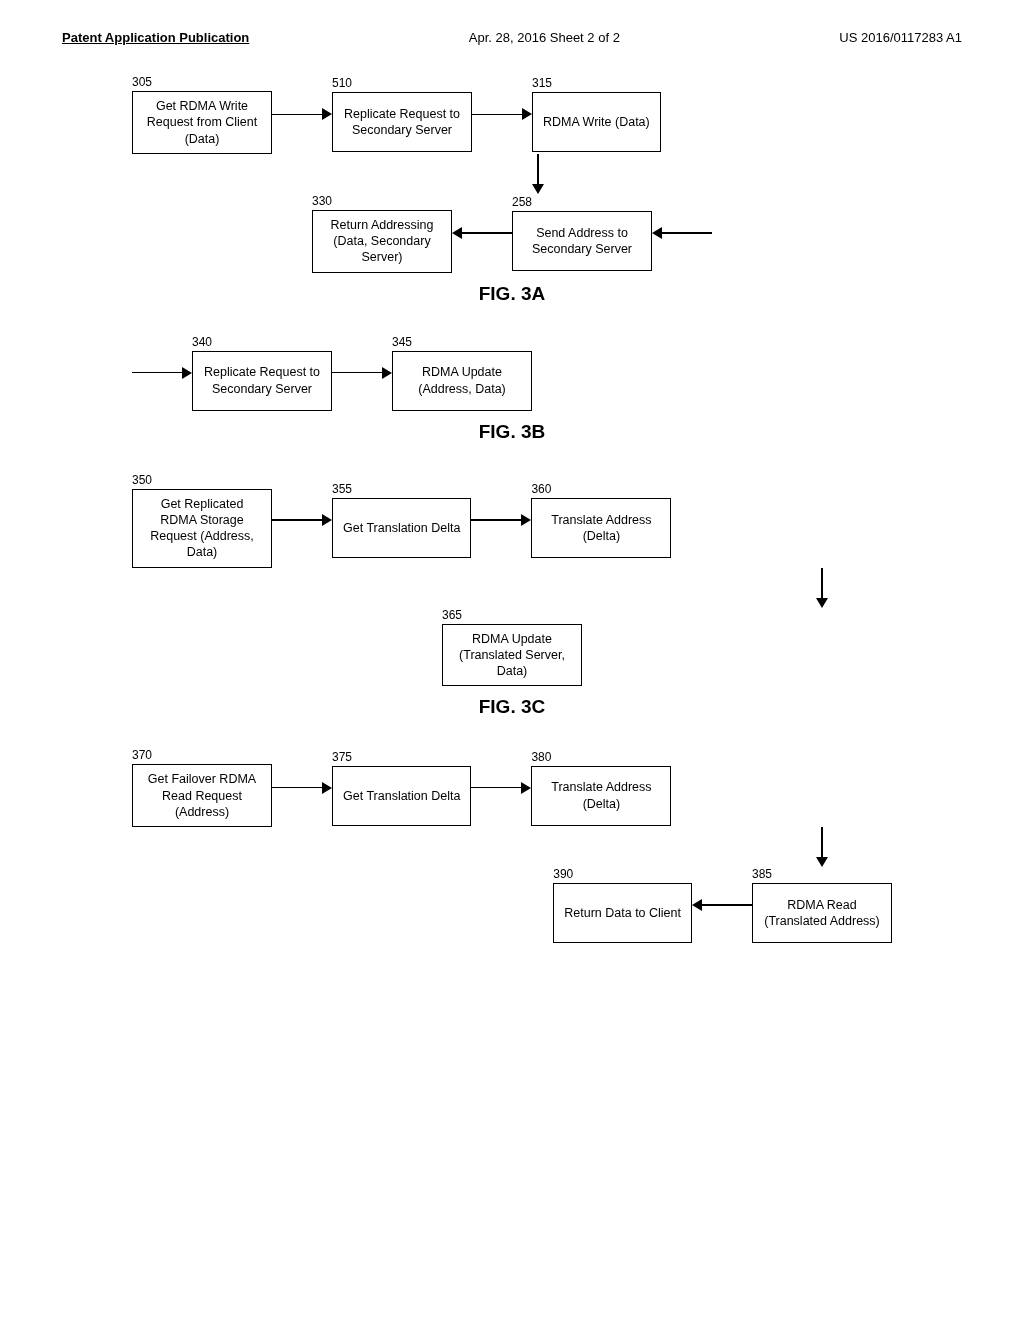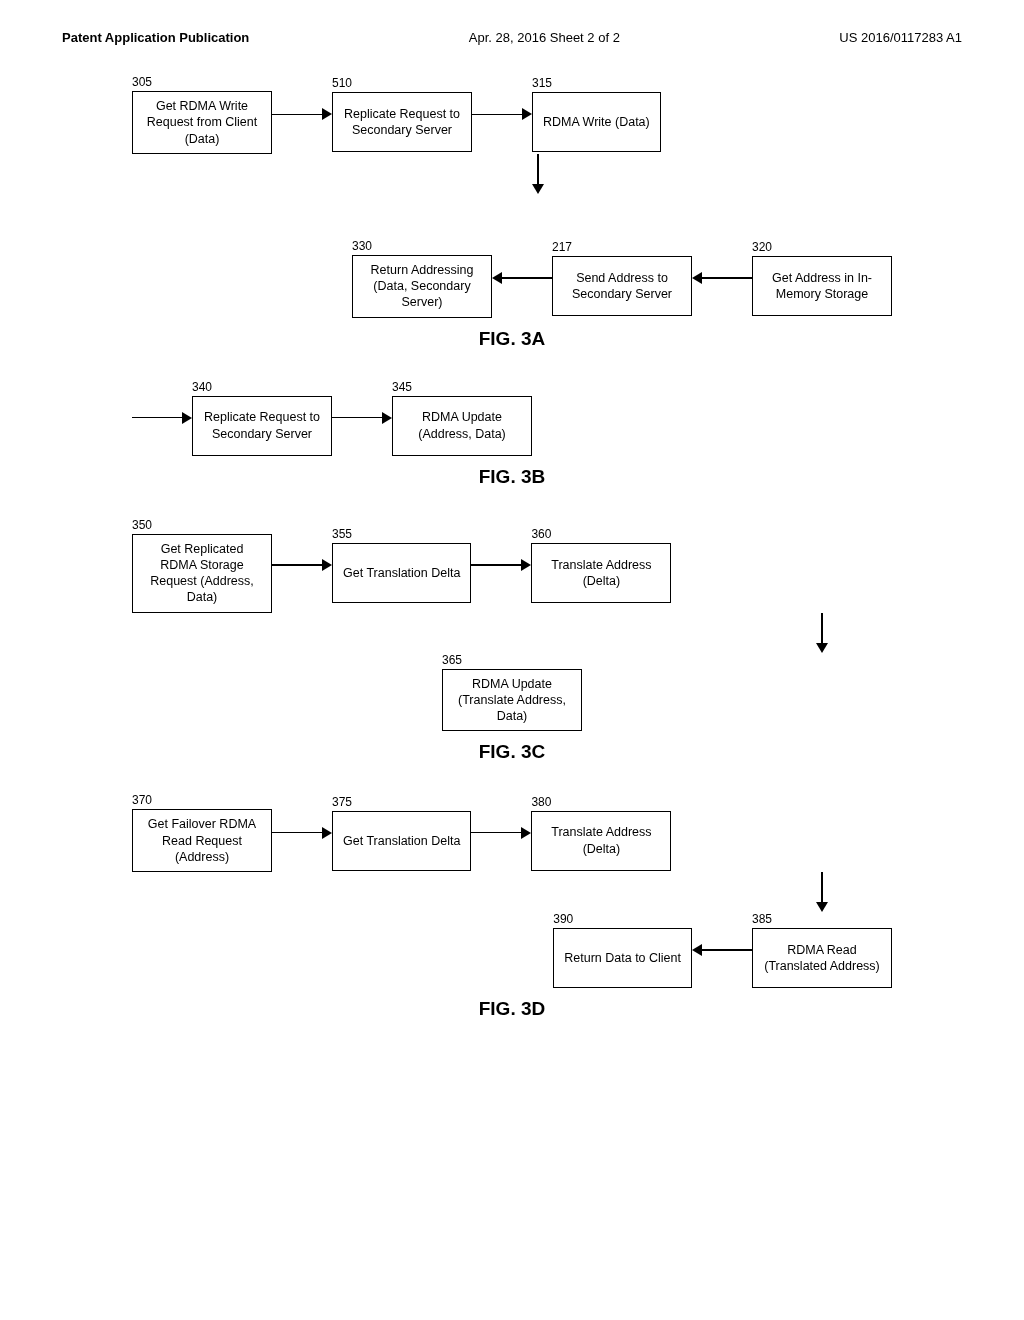--- a/index.html
+++ b/index.html
@@ -19,20 +19,21 @@
     .header {
       display: flex;
       justify-content: space-between;
       align-items: baseline;
       margin-bottom: 30px;
       font-size: 13px;
     }
 
     .header-left {
       font-weight: bold;
+      text-decoration: underline;
     }
 
     .header-center, .header-right {
       font-size: 13px;
     }
 
     
     .diagram-section {
       margin-bottom: 30px;
     }
@@ -181,48 +182,42 @@
           <div style="width: 140px; min-width:140px;"></div>
           <div style="width: 60px; min-width:60px;"></div>
 
           <div class="flex-col" style="align-items:center;">
 
             <div style="width:1.5px; height:30px; background:#000;"></div>
             <div class="arrowhead-down"></div>
           </div>
         </div>
 
-        <div class="flex-row" style="justify-content:flex-end;margin-top:45px;">
+        <div class="flex-row" style="justify-content:center;">
           <div class="box-group">
             <span class="num-label">330</span>
             <div class="box">
               <span>Return Addressing (Data, Secondary Server)</span>
             </div>
           </div>
 
           <div class="flex-row" style="width:60px;">
             <div class="arrowhead-left"></div>
             <div class="h-line" style="flex:1;"></div>
           </div>
           <div class="box-group">
-            <span class="num-label">217</span>
+            <span class="num-label">258</span>
             <div class="box">
               <span>Send Address to Secondary Server</span>
             </div>
           </div>
 
           <div class="flex-row" style="width:60px;">
             <div class="arrowhead-left"></div>
             <div class="h-line" style="flex:1;"></div>
-          </div>
-          <div class="box-group">
-            <span class="num-label">320</span>
-            <div class="box">
-              <span>Get Address in In-Memory Storage</span>
-            </div>
           </div>
         </div>
 
         <div class="fig-label">FIG. 3A</div>
       </div>
     </div>
 
     <div class="diagram-section">
       <div style="width:760px; margin:0 auto;">
         <div class="flex-row">
@@ -287,21 +282,21 @@
           <div class="flex-col" style="align-items:center; width:140px;">
             <div style="width:1.5px; height:30px; background:#000;"></div>
             <div class="arrowhead-down"></div>
           </div>
         </div>
 
         <div style="display:flex; justify-content:center;">
           <div class="box-group">
             <span class="num-label">365</span>
             <div class="box">
-              <span>RDMA Update (Translate Address, Data)</span>
+              <span>RDMA Update (Translated Server, Data)</span>
             </div>
           </div>
         </div>
 
         <div class="fig-label">FIG. 3C</div>
       </div>
     </div>
 
     <div class="diagram-section">
       <div style="width:760px; margin:0 auto;">
@@ -355,18 +350,17 @@
             <div class="h-line" style="flex:1;"></div>
           </div>
           <div class="box-group">
             <span class="num-label">385</span>
             <div class="box">
               <span>RDMA Read (Translated Address)</span>
             </div>
           </div>
         </div>
 
-        <div class="fig-label">FIG. 3D</div>
       </div>
     </div>
 
   </div>
 </div>
 
 </body></html>

